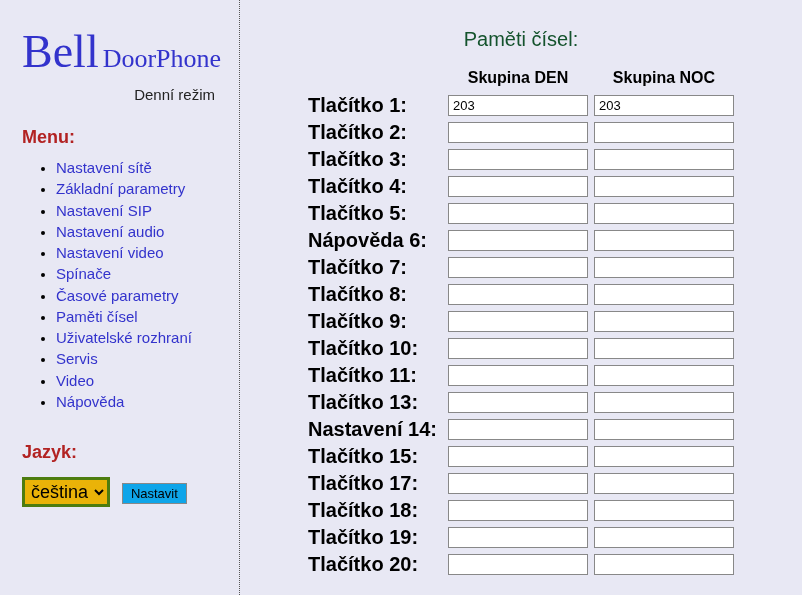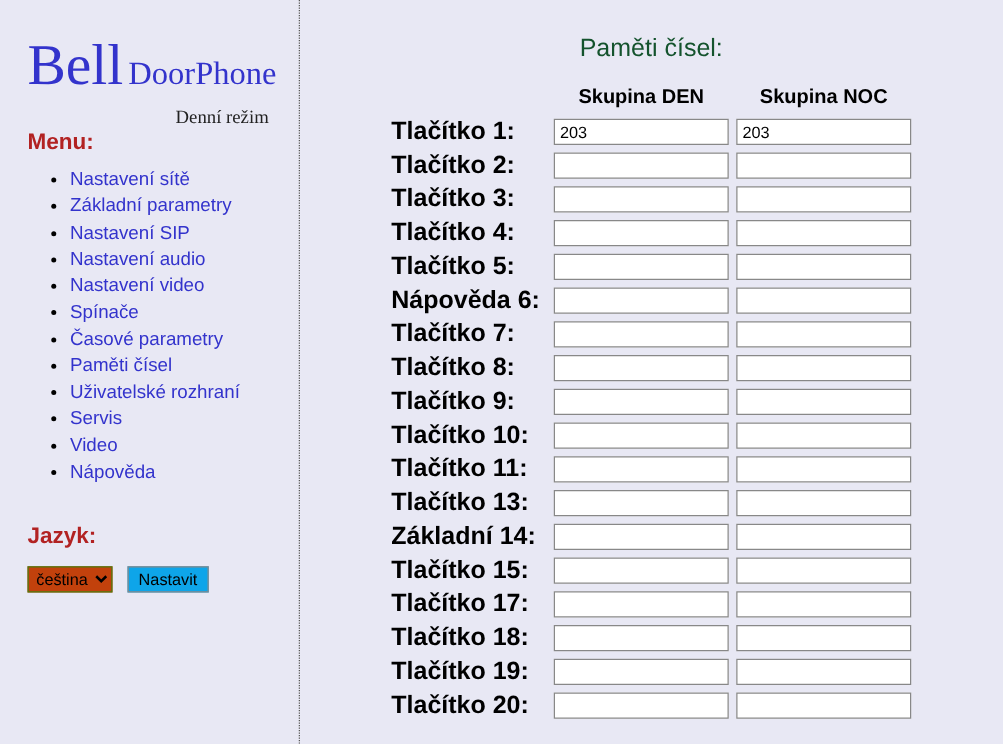--- a/index.html
+++ b/index.html
@@ -38,22 +38,22 @@
       font-size: 26px;
       color: #3333cc;
       font-weight: normal;
       margin-left: 4px;
     }
     .mode-line {
       text-align: right;
       color: #222;
       font-size: 15px;
       margin-top: 6px;
+      margin-bottom: 24px;
       padding-right: 6px;
-      font-family: Liberation Serif, serif;
     }
     .section-title {
       color: #b22222;
       font-weight: bold;
       font-size: 18px;
       margin-bottom: 10px;
     }
     ul.menu {
       margin: 8px 0 30px 0;
       padding-left: 34px;
@@ -65,24 +65,24 @@
     }
     ul.menu li a {
       color: #3333cc;
       text-decoration: none;
       font-size: 15px;
     }
     .lang-row {
       margin-top: 14px;
     }
     .lang-select {
-      font-size: 13px;
+      font-size: 18px;
       padding: 1px 2px;
-      background: #c2410c;
-      border: 1px solid #4d7c0f;
+      background: #eab308;
+      border: 3px solid #4d7c0f;
     }
     .lang-btn {
       font-size: 13px;
       padding: 2px 8px;
       background: #0ea5e9;
       border: 1px solid #888;
       margin-left: 8px;
       cursor: pointer;
     }
     .main {
@@ -223,21 +223,21 @@
             <td class="lbl">Tlačítko 11:</td>
             <td><input type="text" style=""></td>
             <td><input type="text" style=""></td>
           </tr>
           <tr>
             <td class="lbl">Tlačítko 13:</td>
             <td><input type="text" style=""></td>
             <td><input type="text" style=""></td>
           </tr>
           <tr>
-            <td class="lbl">Základní 14:</td>
+            <td class="lbl">Nastavení 14:</td>
             <td><input type="text" style=""></td>
             <td><input type="text" style=""></td>
           </tr>
           <tr>
             <td class="lbl">Tlačítko 15:</td>
             <td><input type="text" style=""></td>
             <td><input type="text" style=""></td>
           </tr>
           <tr>
             <td class="lbl">Tlačítko 17:</td>

